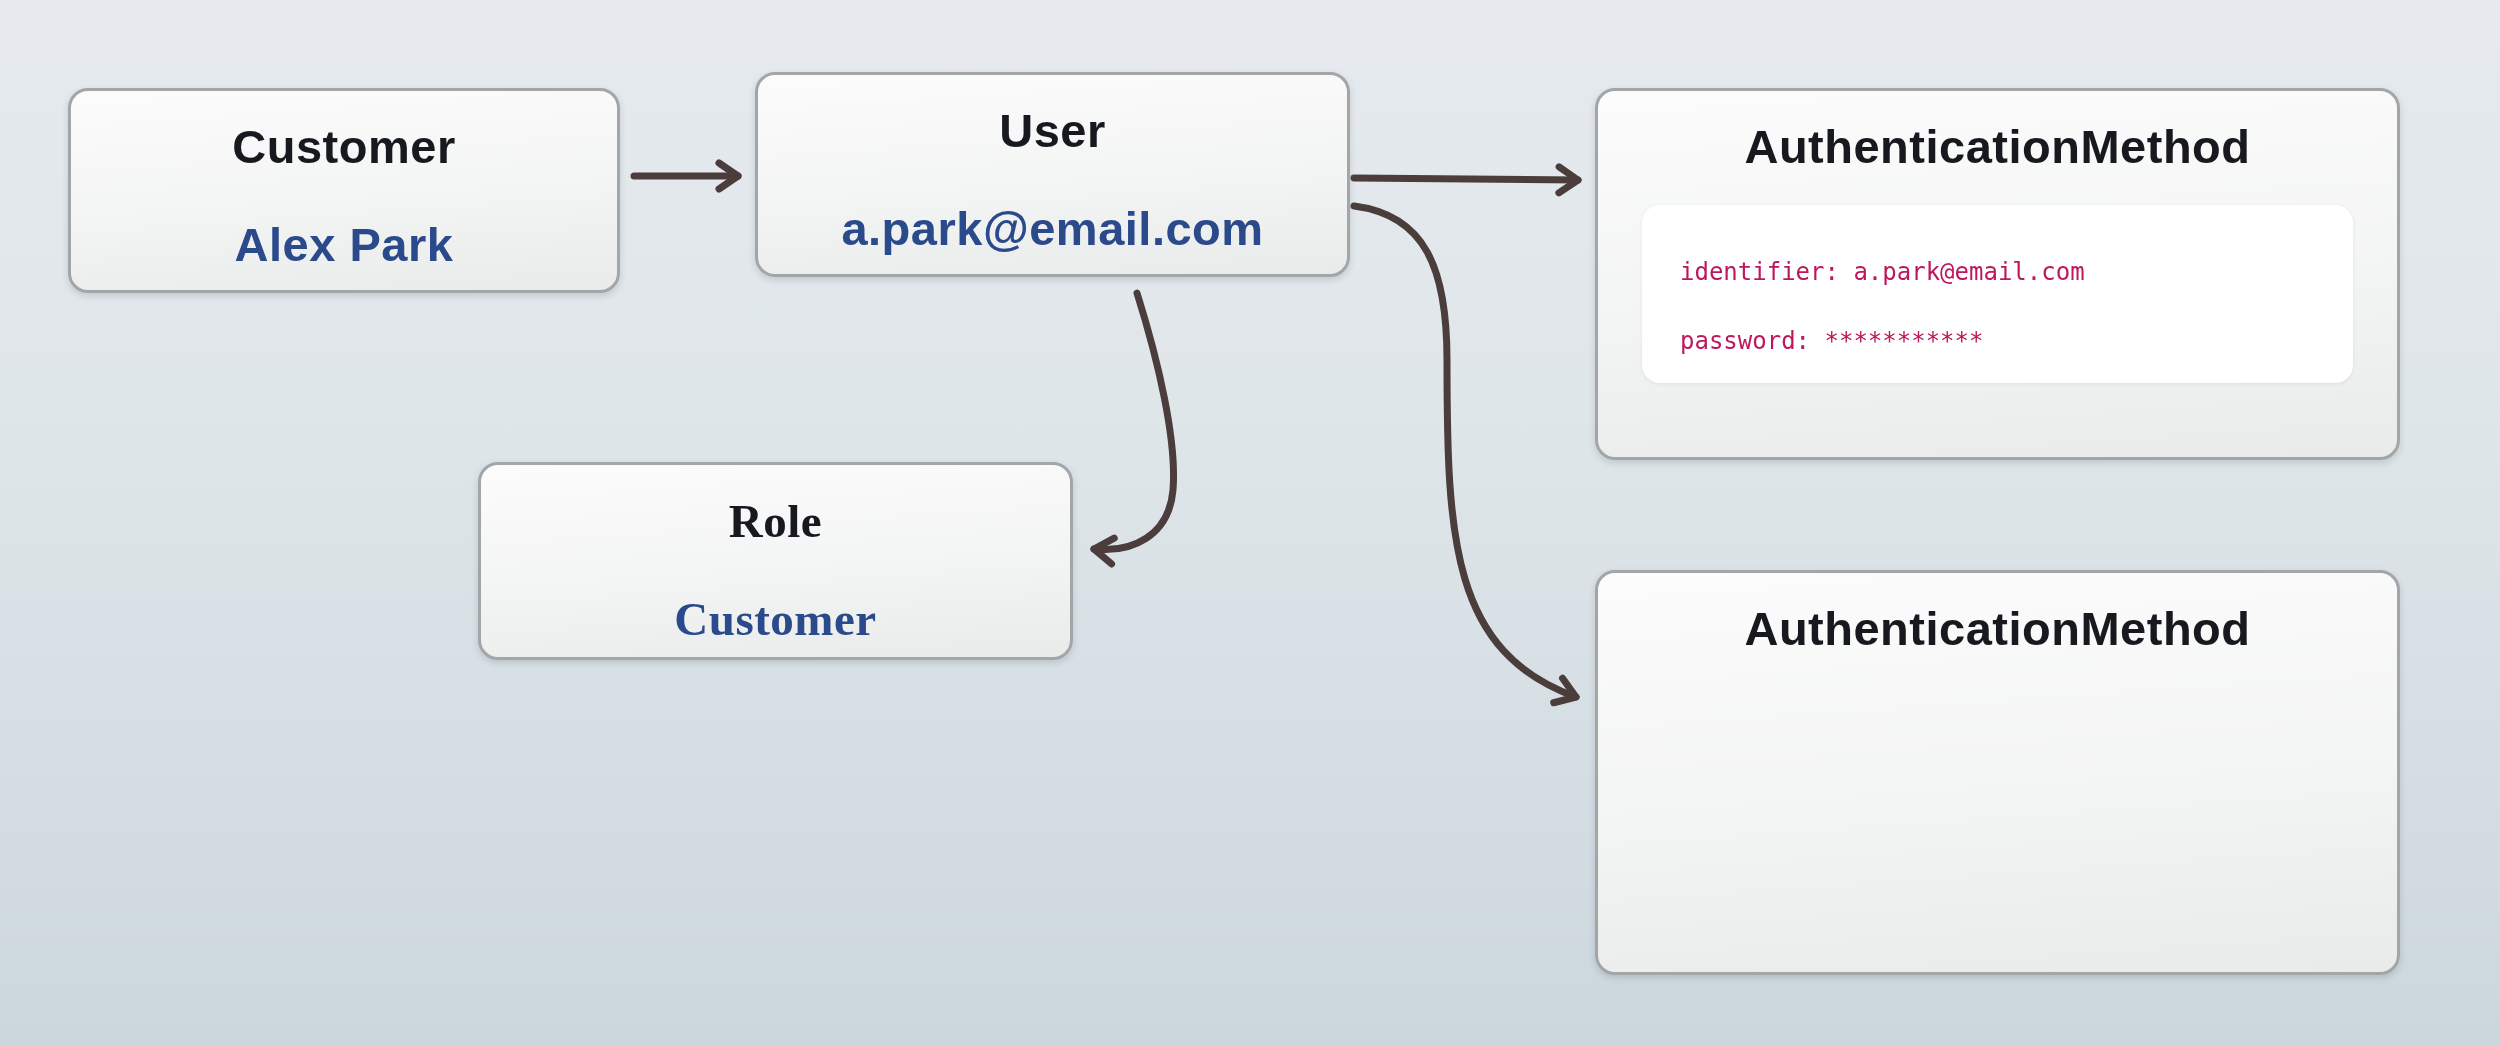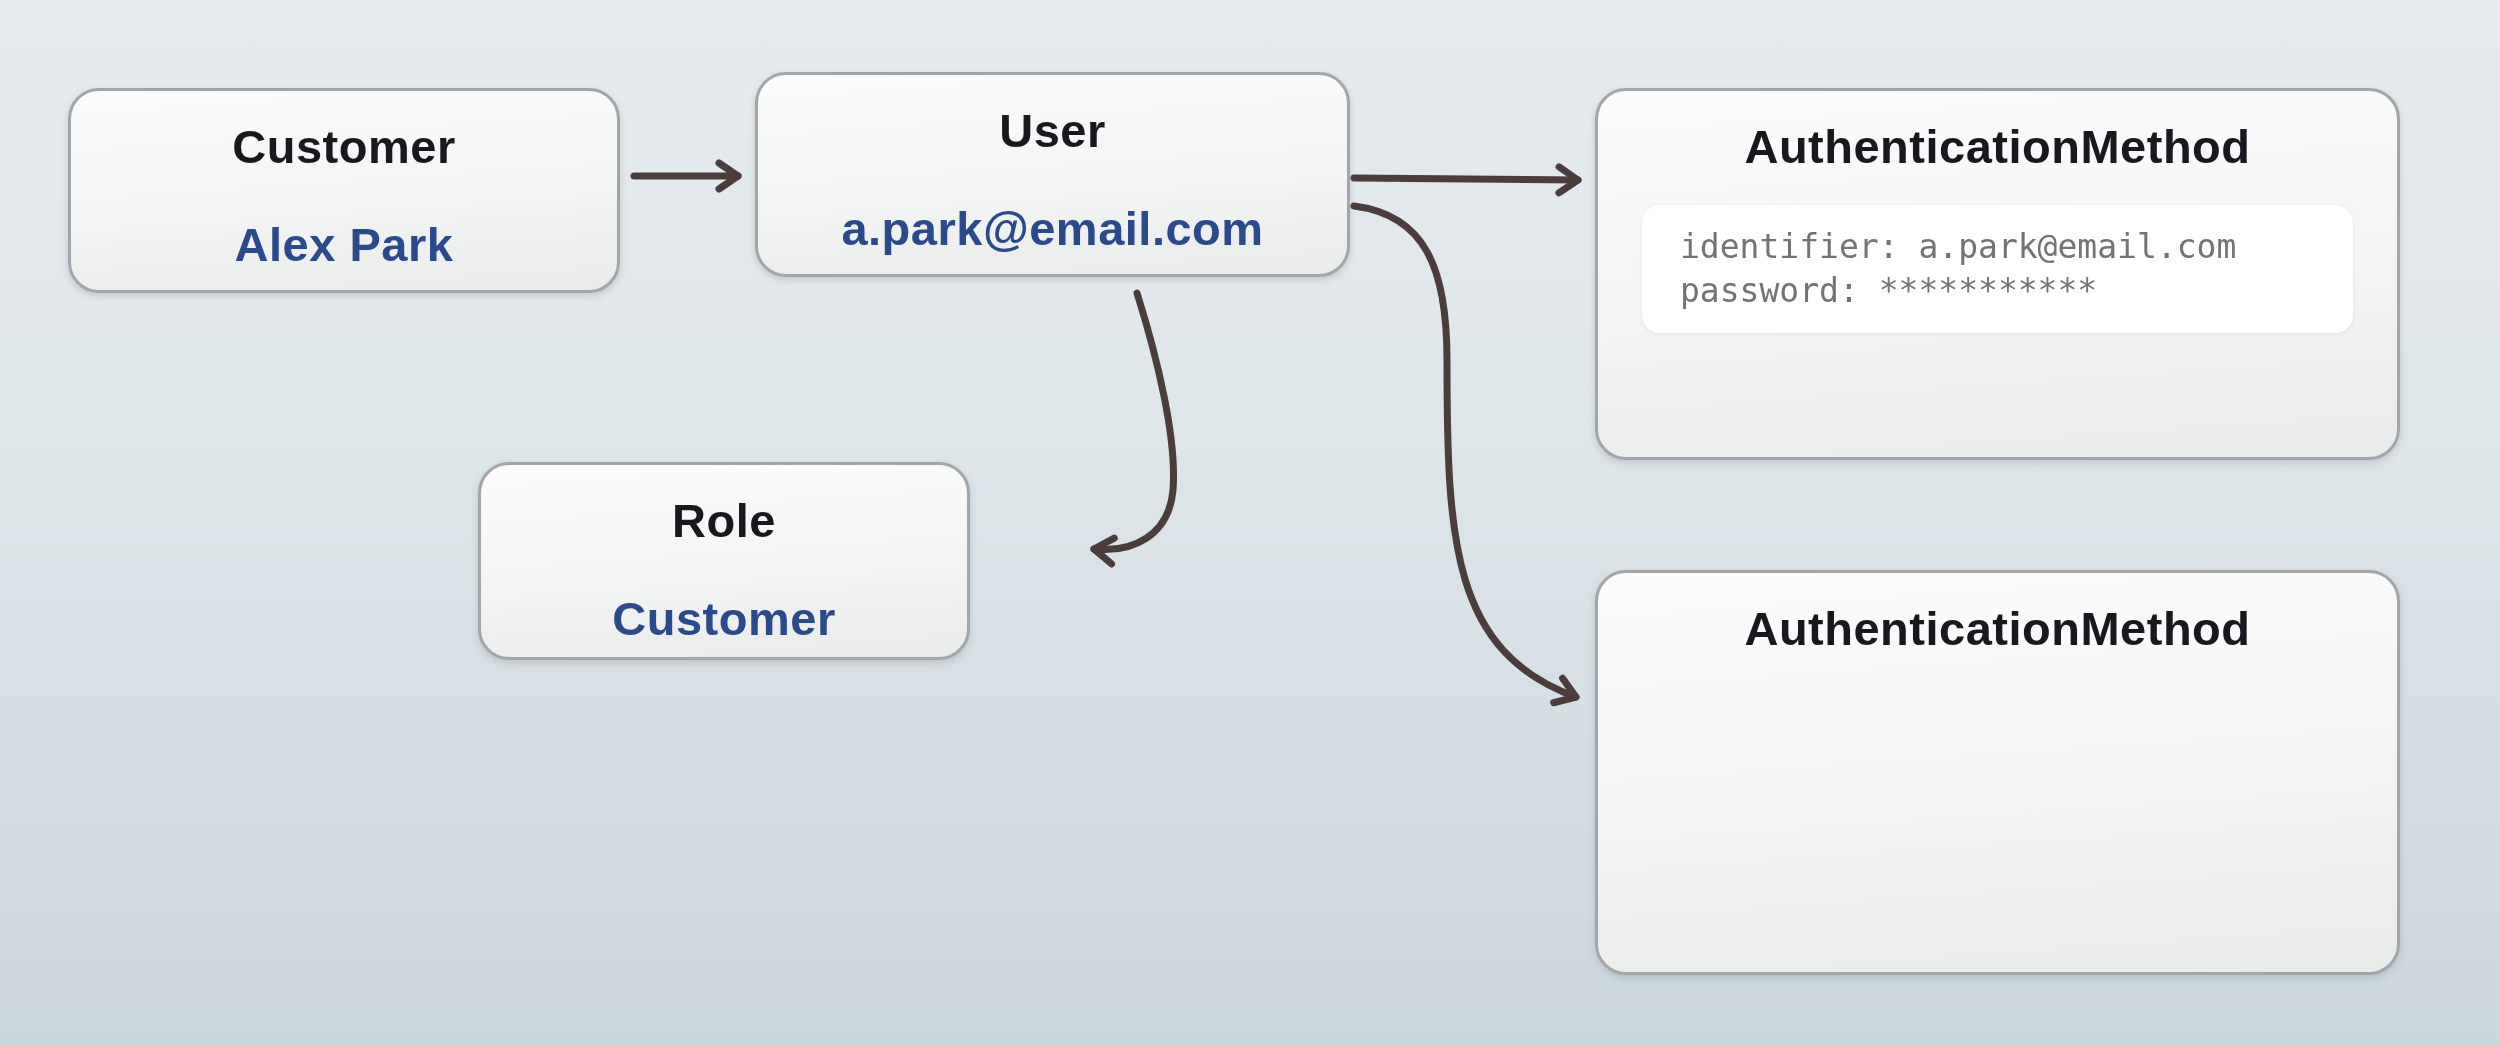--- a/index.html
+++ b/index.html
@@ -15,21 +15,21 @@
     font-family: "Liberation Sans", sans-serif;
   }
   .diagram {
     position: absolute;
     inset: 0;
   }
   .node {
     position: absolute;
     box-sizing: border-box;
     border: 3px solid #a2a6a9;
-    border-radius: 31px;
+    border-radius: 20px;
     background: linear-gradient(176deg, #fcfcfc 0%, #f3f4f4 55%, #e9eaea 100%);
     box-shadow: 0 3px 7px rgba(55, 65, 75, 0.18);
     padding-top: 28px;
     text-align: center;
     z-index: 2;
   }
   .node-title {
     font-size: 47px;
     font-weight: bold;
     color: #17191f;
@@ -47,28 +47,29 @@
   .attr-box {
     margin: 30px 44px 0 44px;
     background: #ffffff;
     border-radius: 18px;
     box-shadow: 0 1px 4px rgba(0,0,0,0.07);
     padding: 20px 38px;
     text-align: left;
   }
   .attr-line {
     font-family: "DejaVu Sans Mono", monospace;
-    font-size: 33px;
+    font-size: 24px;
     line-height: 44px;
-    color: #737373;
+    color: #be185d;
     white-space: pre;
+    margin-top: 25px;
   }
   #node-customer { left: 68px;  top: 88px;  width: 552px; height: 205px; }
   #node-user     { left: 755px; top: 72px;  width: 595px; height: 205px; }
-  #node-role     { left: 478px; top: 462px; width: 492px; height: 198px; }
+  #node-role     { left: 478px; top: 462px; width: 595px; height: 198px; font-family: Liberation Serif, serif; }
   #node-native   { left: 1595px; top: 88px;  width: 805px; height: 372px; }
   #node-external { left: 1595px; top: 570px; width: 805px; height: 405px; }
   svg.arrows {
     position: absolute;
     inset: 0;
     z-index: 3;
     pointer-events: none;
   }
   svg.arrows path.edge {
     fill: none;

